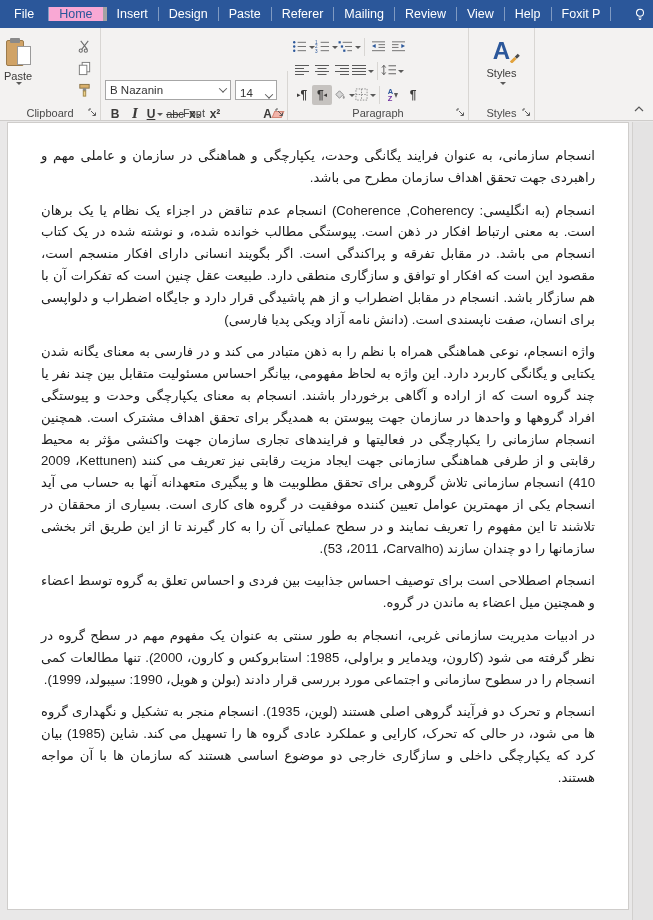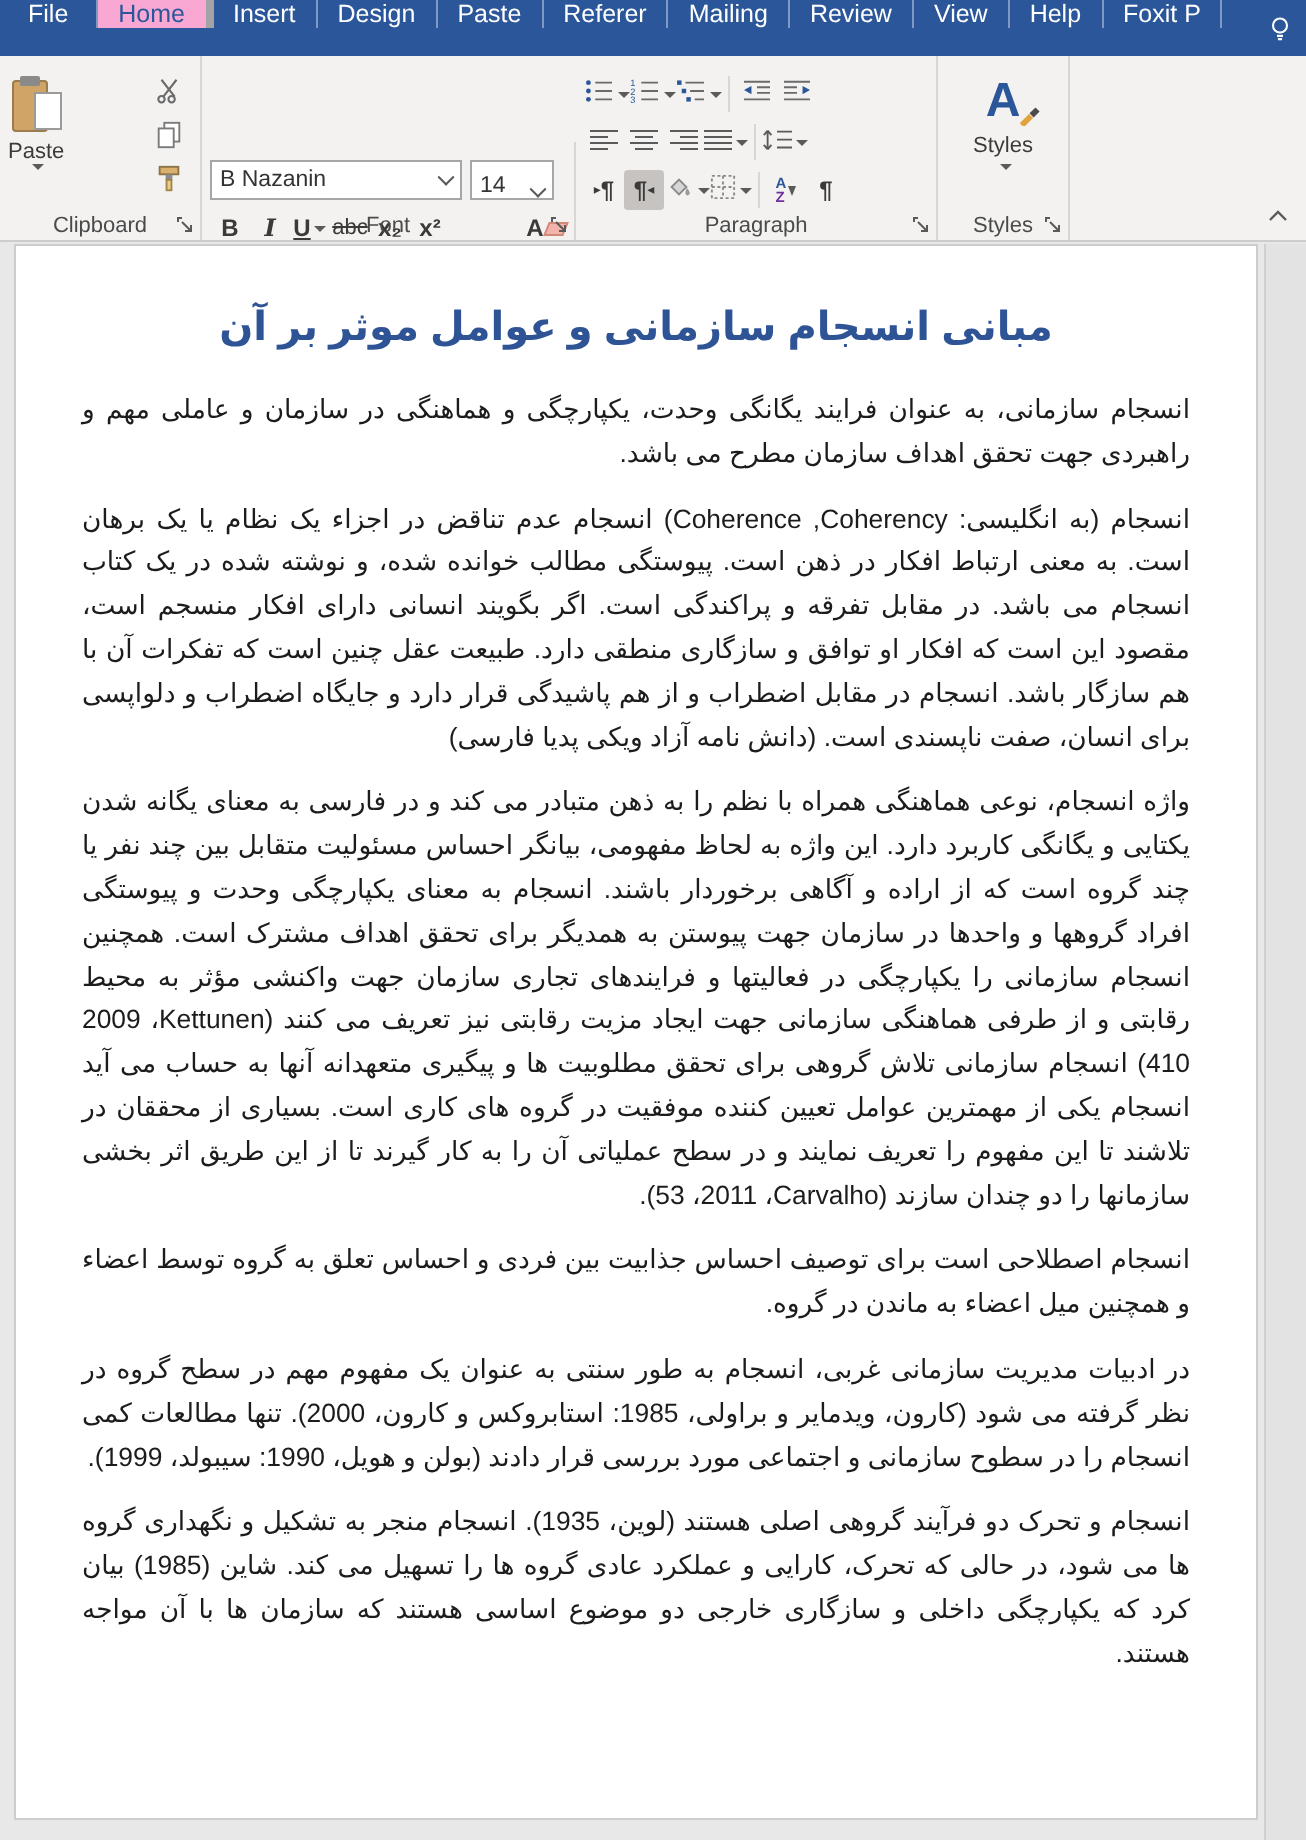--- a/index.html
+++ b/index.html
@@ -3,21 +3,21 @@
 <meta charset="utf-8">
 <style>
   * { margin:0; padding:0; box-sizing:border-box; }
   html,body { width:653px; height:920px; overflow:hidden; }
   body { font-family:"Liberation Sans","DejaVu Sans",sans-serif; }
   .window { position:relative; width:653px; height:920px; background:#e9e8e8; }
 
   
   .tabbar { position:absolute; left:0; top:0; width:653px; height:28px; background:#2b579a;
             display:flex; align-items:stretch; color:#fff; font-size:12.5px; }
-  .tab-strip { display:flex; align-items:flex-start; }
+  .tab-strip { display:flex; align-items:center; }
   .tab { display:flex; align-items:center; padding:0 10px; border-right:1px solid rgba(255,255,255,.4);
          cursor:default; white-space:nowrap; }
   .tab:first-child { padding:0 14px; }
   .tab.active { background:#f9a8d4; color:#2b579a; border-right:4px solid #a3a3a3; }
   .tbbtn { display:flex; align-items:center; gap:7px; padding:0 6px; }
   .tbbtn svg { display:block; }
   .tellme { margin-left:16px; }
 
   
   .ribbon { position:absolute; left:0; top:28px; width:653px; height:93px; background:#f3f2f1;
@@ -433,21 +433,20 @@
         <svg width="12" height="8" viewBox="0 0 12 8" fill="none" stroke="#5a5a5a" stroke-width="1.2">
           <path d="M2 6 L6 2 L10 6"></path>
         </svg>
       </span>
     </div>
   </div>
 
   <div class="docarea">
     <div class="page">
       <div class="doc" lang="fa" dir="rtl">
-        <h1 class="doc-title">مبانی انسجام سازمانی و عوامل موثر بر آن</h1>
         <div id="doc-body">
             <p class="doc-p">انسجام سازمانی، به عنوان فرایند یگانگی وحدت، یکپارچگی و هماهنگی در سازمان و عاملی مهم و راهبردی جهت تحقق اهداف سازمان مطرح می باشد.</p>
             <p class="doc-p">انسجام (به انگلیسی: Coherence ,Coherency) انسجام عدم تناقض در اجزاء یک نظام یا یک برهان است. به معنی ارتباط افکار در ذهن است. پیوستگی مطالب خوانده شده، و نوشته شده در یک کتاب انسجام می باشد. در مقابل تفرقه و پراکندگی است. اگر بگویند انسانی دارای افکار منسجم است، مقصود این است که افکار او توافق و سازگاری منطقی دارد. طبیعت عقل چنین است که تفکرات آن با هم سازگار باشد. انسجام در مقابل اضطراب و از هم پاشیدگی قرار دارد و جایگاه اضطراب و دلواپسی برای انسان، صفت ناپسندی است. (دانش نامه آزاد ویکی پدیا فارسی)</p>
             <p class="doc-p">واژه انسجام، نوعی هماهنگی همراه با نظم را به ذهن متبادر می کند و در فارسی به معنای یگانه شدن یکتایی و یگانگی کاربرد دارد. این واژه به لحاظ مفهومی، بیانگر احساس مسئولیت متقابل بین چند نفر یا چند گروه است که از اراده و آگاهی برخوردار باشند. انسجام به معنای یکپارچگی وحدت و پیوستگی افراد گروهها و واحدها در سازمان جهت پیوستن به همدیگر برای تحقق اهداف مشترک است. همچنین انسجام سازمانی را یکپارچگی در فعالیتها و فرایندهای تجاری سازمان جهت واکنشی مؤثر به محیط رقابتی و از طرفی هماهنگی سازمانی جهت ایجاد مزیت رقابتی نیز تعریف می کنند (Kettunen‏، 2009 410) انسجام سازمانی تلاش گروهی برای تحقق مطلوبیت ها و پیگیری متعهدانه آنها به حساب می آید انسجام یکی از مهمترین عوامل تعیین کننده موفقیت در گروه های کاری است. بسیاری از محققان در تلاشند تا این مفهوم را تعریف نمایند و در سطح عملیاتی آن را به کار گیرند تا از این طریق اثر بخشی سازمانها را دو چندان سازند (Carvalho‏، 2011، 53).</p>
             <p class="doc-p">انسجام اصطلاحی است برای توصیف احساس جذابیت بین فردی و احساس تعلق به گروه توسط اعضاء و همچنین میل اعضاء به ماندن در گروه.</p>
             <p class="doc-p">در ادبیات مدیریت سازمانی غربی، انسجام به طور سنتی به عنوان یک مفهوم مهم در سطح گروه در نظر گرفته می شود (کارون، ویدمایر و براولی، 1985: استابروکس و کارون، 2000). تنها مطالعات کمی انسجام را در سطوح سازمانی و اجتماعی مورد بررسی قرار دادند (بولن و هویل، 1990: سیبولد، 1999).</p>
             <p class="doc-p">انسجام و تحرک دو فرآیند گروهی اصلی هستند (لوین، 1935). انسجام منجر به تشکیل و نگهداری گروه ها می شود، در حالی که تحرک، کارایی و عملکرد عادی گروه ها را تسهیل می کند. شاین (1985) بیان کرد که یکپارچگی داخلی و سازگاری خارجی دو موضوع اساسی هستند که سازمان ها با آن مواجه هستند.</p>
           </div>
       </div>
     </div>

